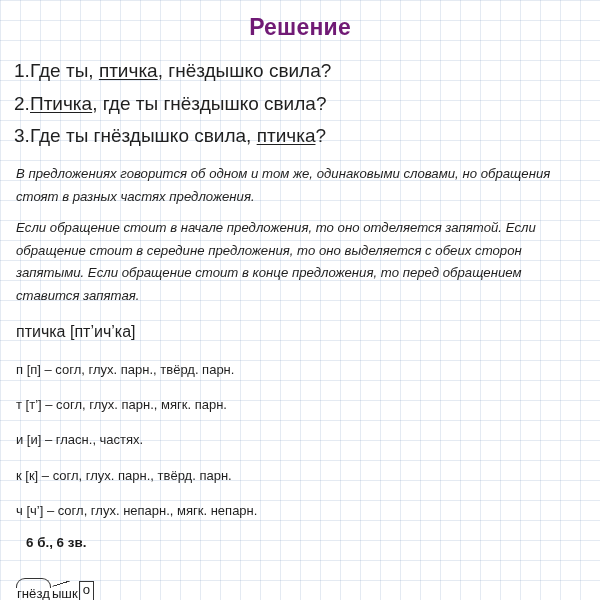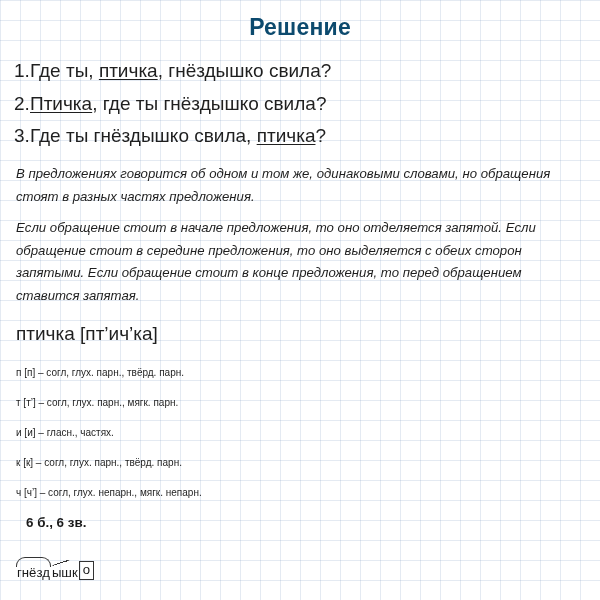--- a/index.html
+++ b/index.html
@@ -31,21 +31,21 @@
     z-index: 1;
     padding: 0;
     width: 600px;
     height: 600px;
     box-sizing: border-box;
   }
   .title {
     text-align: center;
     font-size: 23px;
     font-weight: 700;
-    color: #0c4a6e;
+    color: #701a75;
     margin: 14px 0 14px 0;
     letter-spacing: 0.2px;
   }
   .content {
     padding: 0 18px 0 14px;
   }
   .numbered-list {
     margin: 0 0 10px 0;
     padding: 0;
     list-style: none;
@@ -68,31 +68,31 @@
     font-style: italic;
     font-size: 13.2px;
     line-height: 1.73;
     color: #1f1f1f;
     margin: 5px 0 10px 2px;
   }
   .explain p {
     margin: 0 0 8px 0;
   }
   .plain-line {
-    font-size: 19px;
+    font-size: 16px;
     line-height: 1.72;
     color: #1f1f1f;
     margin: 0 0 13px 2px;
     white-space: nowrap;
   }
   .analysis {
     margin: 2px 0 0 2px;
   }
   .analysis .row {
-    font-size: 10px;
+    font-size: 13px;
     line-height: 1.72;
     color: #1f1f1f;
     margin-bottom: 13px;
     white-space: nowrap;
   }
   .totals {
     font-size: 13.4px;
     font-weight: 700;
     color: #1a1a1a;
     margin: 2px 0 18px 12px;

